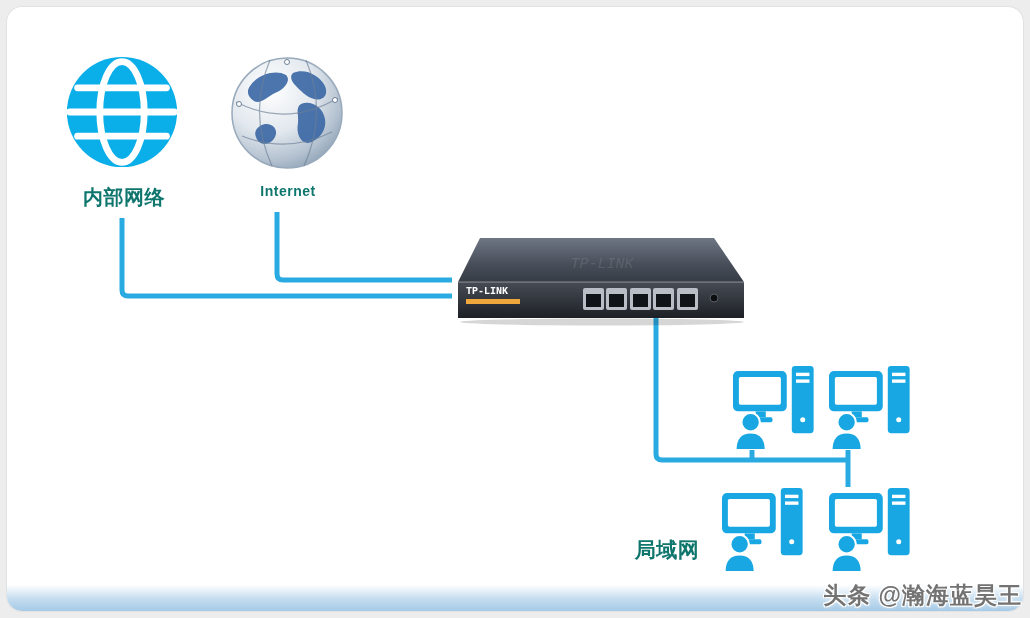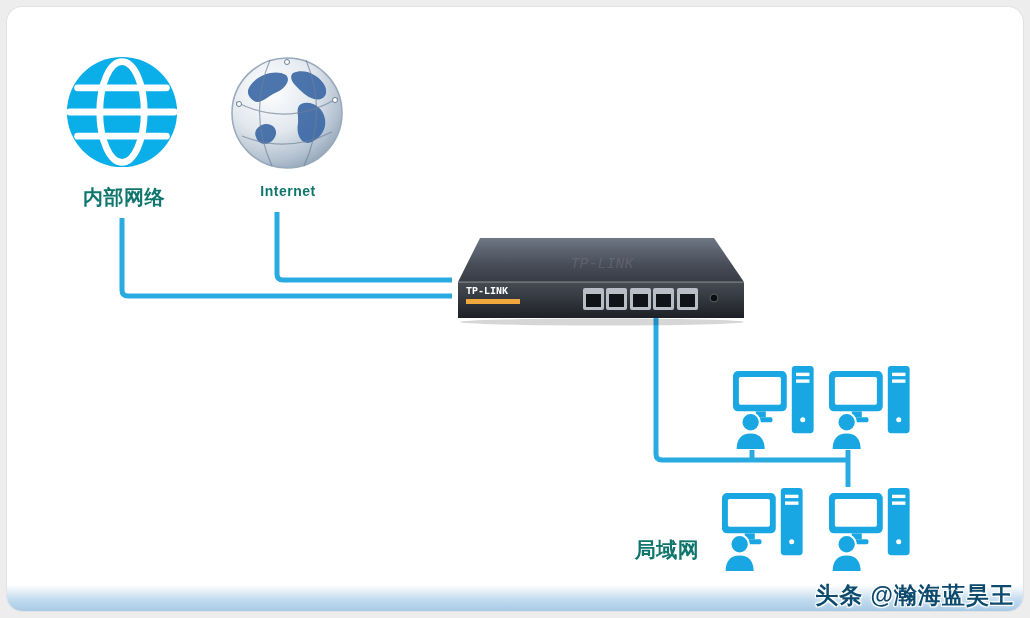--- a/index.html
+++ b/index.html
@@ -25,22 +25,22 @@
   .node  { position:absolute; z-index:3; }
   .node svg { display:block; width:100%; height:100%; }
   .diagram-label {
     position:absolute; z-index:4; font-weight:bold; color:#0f766e;
     text-align:center; letter-spacing:0.5px;
   }
   .label-internal { left:52px;  top:184px; width:144px; font-size:20px; }
   .label-internet { left:218px; top:183px; width:140px; font-size:14px; }
   .label-lan      { left:608px; top:492px; width:118px; font-size:21px;margin-top:44px; }
   .watermark {
-    position:absolute; right:16px; bottom:7px; z-index:6;
-    font-size:23px; font-weight:bold; color:#0c4a6e; letter-spacing:1px;
+    position:absolute; right:8px; bottom:7px; z-index:6;
+    font-size:23px; font-weight:bold; color:#737373; letter-spacing:1px;
     text-shadow:-1px -1px 0 #fff, 1px -1px 0 #fff, -1px 1px 0 #fff,
                  1px 1px 0 #fff, 0 0 4px #fff;
   }
   .globe-internal { left:64px;  top:54px;  width:116px; height:116px; }
   .globe-internet { left:230px; top:56px;  width:114px; height:114px; }
   .router-node    { left:452px; top:230px; width:298px; height:96px;font-family:Liberation Mono, monospace; }
   .pc { width:84px; height:90px; }
   .pc-1 { left:733px; top:363px; }
   .pc-2 { left:829px; top:363px; }
   .pc-3 { left:722px; top:485px; }

